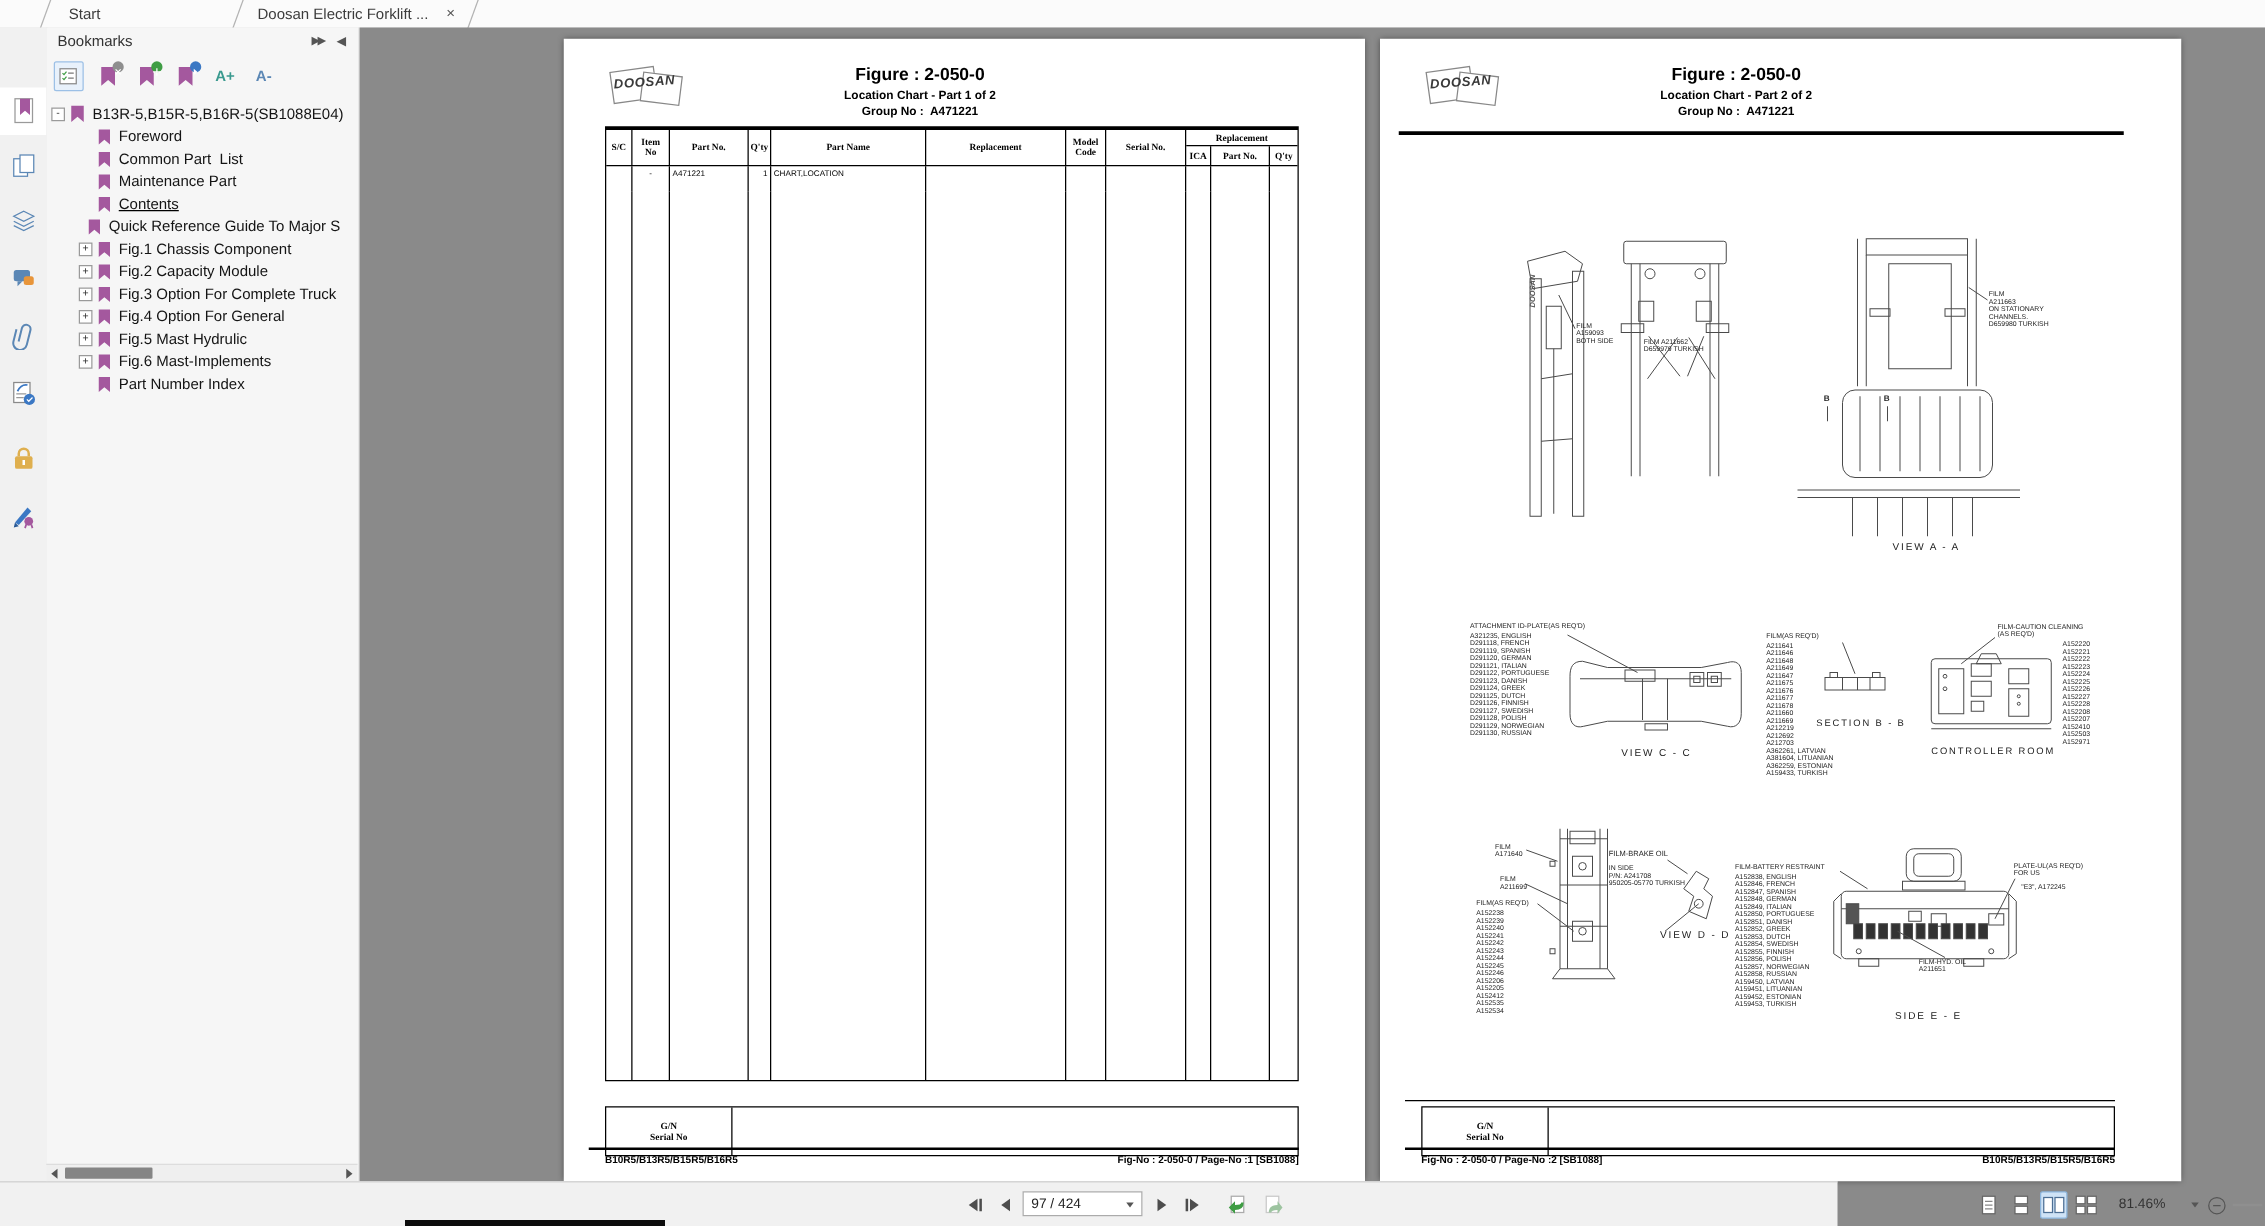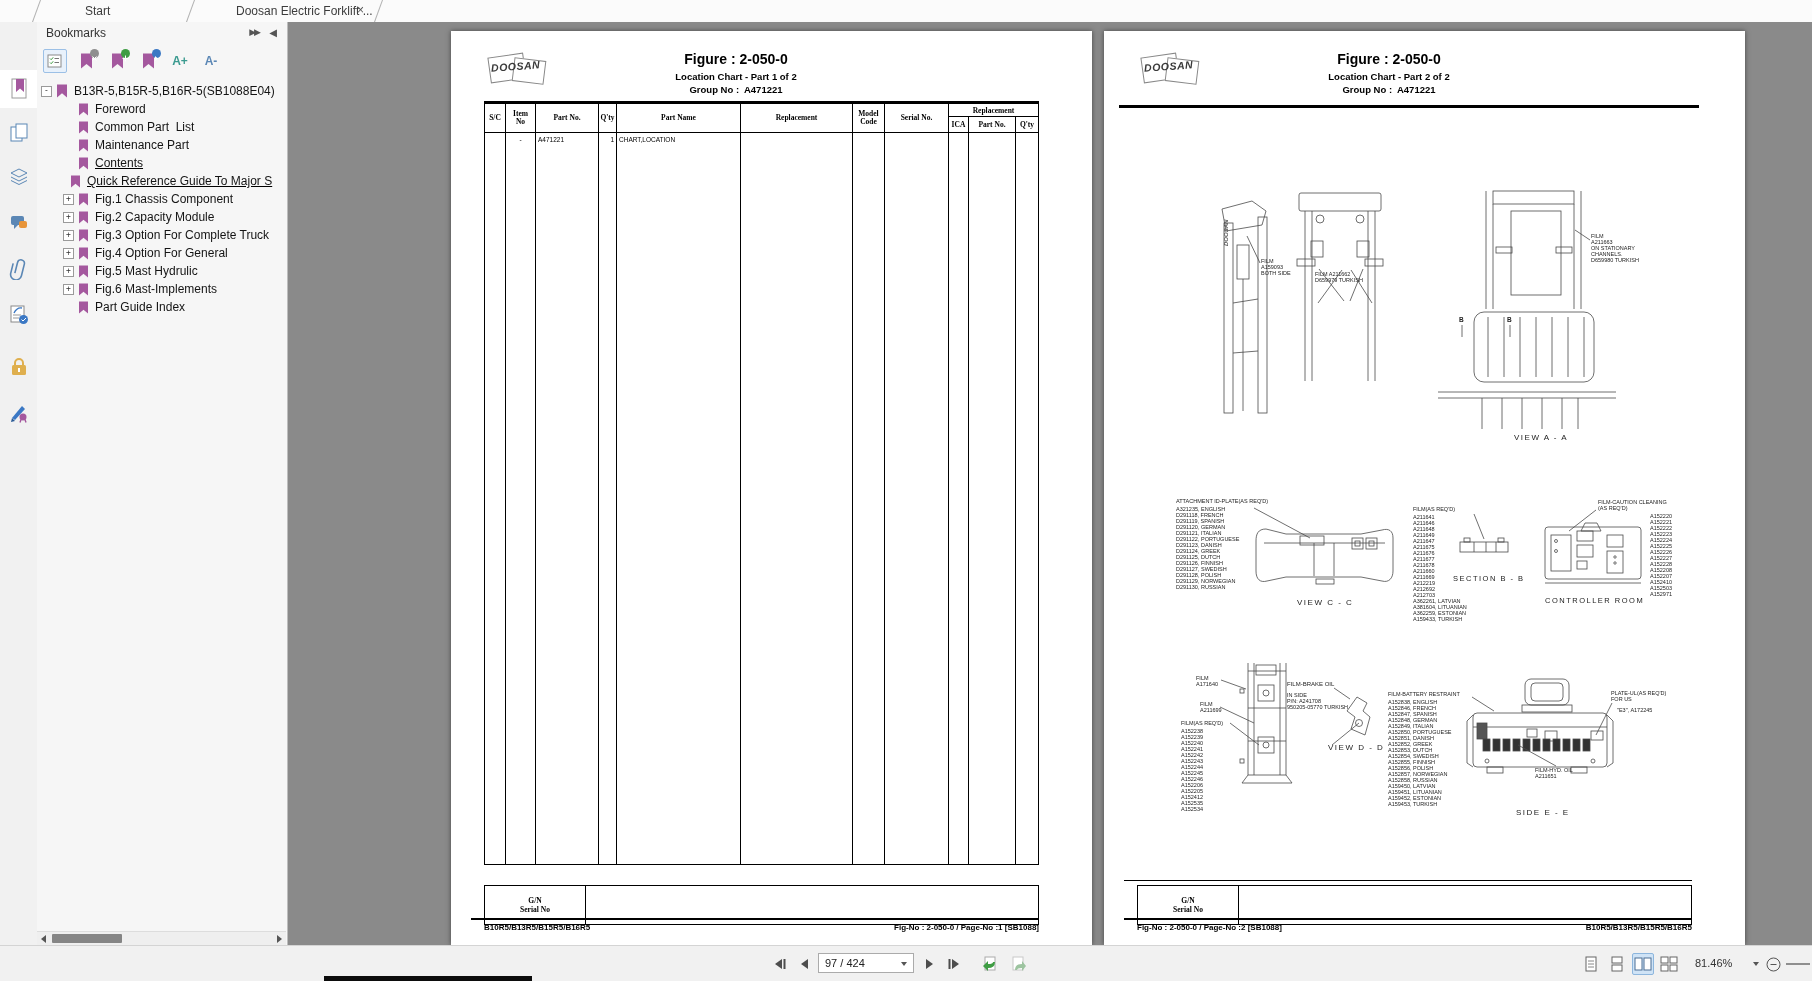--- a/index.html
+++ b/index.html
@@ -1,20 +1,20 @@
 <!DOCTYPE html>
 <html><head>
 <meta charset="utf-8">
 <style>
   html,body{margin:0;padding:0;}
   body{width:1812px;height:981px;position:relative;overflow:hidden;
        font-family:"Liberation Sans",sans-serif;background:#8a8a8a;}
   
   #tabbar{position:absolute;left:0;top:0;width:1812px;height:22px;background:#fbfbfb;border-bottom:1px solid #e3e3e3;}
-  .tab{position:absolute;top:0;height:22px;line-height:22px;font-size:12px;color:#3c3c3c;margin-left:30px;}
+  .tab{position:absolute;top:0;height:22px;line-height:22px;font-size:12px;color:#3c3c3c;}
   .slant{position:absolute;top:-2px;width:1px;height:26px;background:#b3b3b3;transform:rotate(20deg);}
   .closex{position:absolute;top:0;height:22px;line-height:21px;font-size:12px;color:#555;cursor:pointer;}
   
   #iconstrip{position:absolute;left:0;top:22px;width:37px;height:923px;background:#f1f1f1;border-right:1px solid #dcdcdc;}
   .stripicon{position:absolute;left:0;width:37px;height:38px;display:flex;align-items:center;justify-content:center;}
   .stripicon.active{background:#ffffff;}
   
   #panel{position:absolute;left:37px;top:22px;width:250px;height:923px;background:#f6f6f6;border-right:1px solid #bdbdbd;}
   #panelhead{position:absolute;left:0;top:0;width:250px;height:24px;}
   #paneltitle{position:absolute;left:9px;top:4px;font-size:12px;color:#333;}
@@ -73,21 +73,21 @@
   .toprule{position:absolute;left:15px;top:74px;width:580px;height:3px;background:#000;}
   .ftl{position:absolute;left:33px;top:892px;font-weight:bold;font-size:8px;color:#000;}
   .ftr{position:absolute;right:53px;top:892px;font-weight:bold;font-size:8px;color:#000;}
   
   .dl{position:absolute;font-size:5.5px;line-height:6px;color:#1c1c1c;white-space:pre-line;}
   .dlist{position:absolute;font-size:5.5px;line-height:6px;color:#1c1c1c;white-space:pre-line;}
   .vc{position:absolute;font-size:8px;letter-spacing:1.5px;color:#222;}
   .bmk{position:absolute;font-size:6.5px;font-weight:bold;color:#222;}
   .art{position:absolute;left:0;top:0;pointer-events:none;}
   
-  #statusbar{position:absolute;left:0;top:945px;width:1812px;height:36px;background:#f1f1f1;border-top:1px solid #d4d4d4;}
+  #statusbar{position:absolute;left:0;top:945px;width:1436px;height:36px;background:#f1f1f1;border-top:1px solid #d4d4d4;padding-left:34px;}
   .sbn{position:absolute;top:7px;height:22px;display:flex;align-items:center;justify-content:center;cursor:pointer;}
   #pageinput{position:absolute;left:818px;top:7px;width:96px;height:20px;background:#fff;border:1px solid #ababab;font-size:11px;color:#222;padding:0 14px 0 6px;box-sizing:border-box;font-family:"Liberation Sans",sans-serif;}
   .caret{width:0;height:0;border-left:3.5px solid transparent;border-right:3.5px solid transparent;border-top:4px solid #555;}
   .layicon{width:20px;height:20px;display:flex;align-items:center;justify-content:center;border:1px solid transparent;border-radius:2px;}
   .layicon.active{background:#cfe3f6;border-color:#8db6dd;}
   #zoomtxt{position:absolute;left:1695px;top:11px;font-size:11px;color:#333;}
   #blackstrip{position:absolute;left:324px;bottom:0;width:208px;height:5px;background:#0c0c0c;}
 </style>
 </head>
 <body>
@@ -233,21 +233,21 @@
         </svg>
         <span class="tlabel">Maintenance Part</span>
       </div>
     <div class="trow" style="left:26px;top:78px;text-decoration:underline;">
         <span class="exp"></span>
         <svg class="flag" width="11" height="13">
           <path d="M1 .5 h9 v12 l-4.5 -3.8 l-4.5 3.8 Z" fill="#a4589e"></path>
         </svg>
         <span class="tlabel">Contents</span>
       </div>
-    <div class="trow" style="left:18px;top:96px;text-decoration:underline;">
+    <div class="trow" style="left:18px;top:96px;">
         <span class="exp"></span>
         <svg class="flag" width="11" height="13">
           <path d="M1 .5 h9 v12 l-4.5 -3.8 l-4.5 3.8 Z" fill="#a4589e"></path>
         </svg>
         <span class="tlabel">Quick Reference Guide To Major S</span>
       </div>
     <div class="trow" style="left:26px;top:114px;">
         <span class="exp">+</span>
         <svg class="flag" width="11" height="13">
           <path d="M1 .5 h9 v12 l-4.5 -3.8 l-4.5 3.8 Z" fill="#a4589e"></path>
@@ -287,21 +287,21 @@
         <svg class="flag" width="11" height="13">
           <path d="M1 .5 h9 v12 l-4.5 -3.8 l-4.5 3.8 Z" fill="#a4589e"></path>
         </svg>
         <span class="tlabel">Fig.6 Mast-Implements</span>
       </div>
     <div class="trow" style="left:26px;top:222px;">
         <span class="exp"></span>
         <svg class="flag" width="11" height="13">
           <path d="M1 .5 h9 v12 l-4.5 -3.8 l-4.5 3.8 Z" fill="#a4589e"></path>
         </svg>
-        <span class="tlabel">Part Guide Index</span>
+        <span class="tlabel">Part Number Index</span>
       </div>
   </div>
 
   <div id="hscroll">
     <div class="harr" style="left:0;">
         <span class="tri" style="border-width:4px 5px 4px 0;border-color:transparent #555 transparent transparent;"></span>
       </div>
     <div id="hthumb"></div>
     <div class="harr" style="right:0;">
         <span class="tri" style="border-width:4px 0 4px 5px;border-color:transparent transparent transparent #555;"></span>

